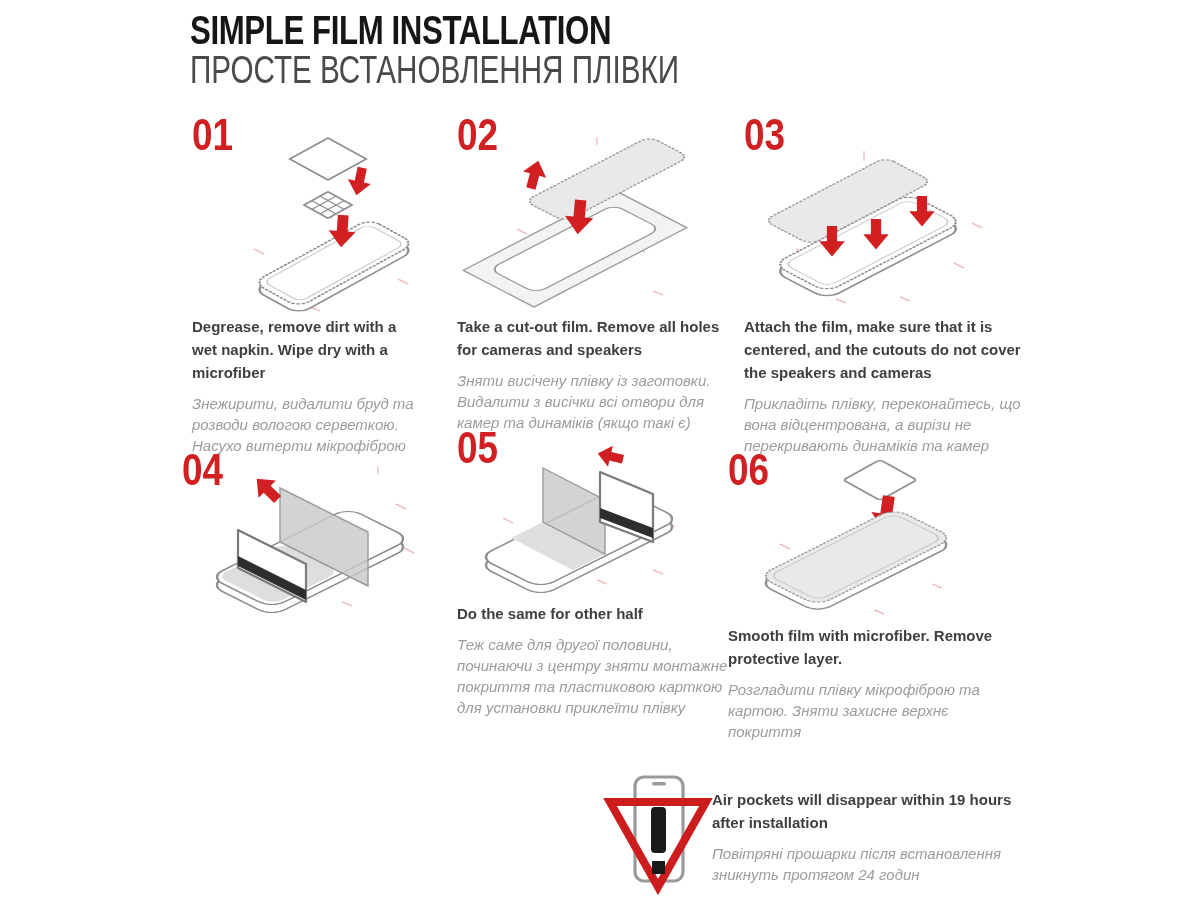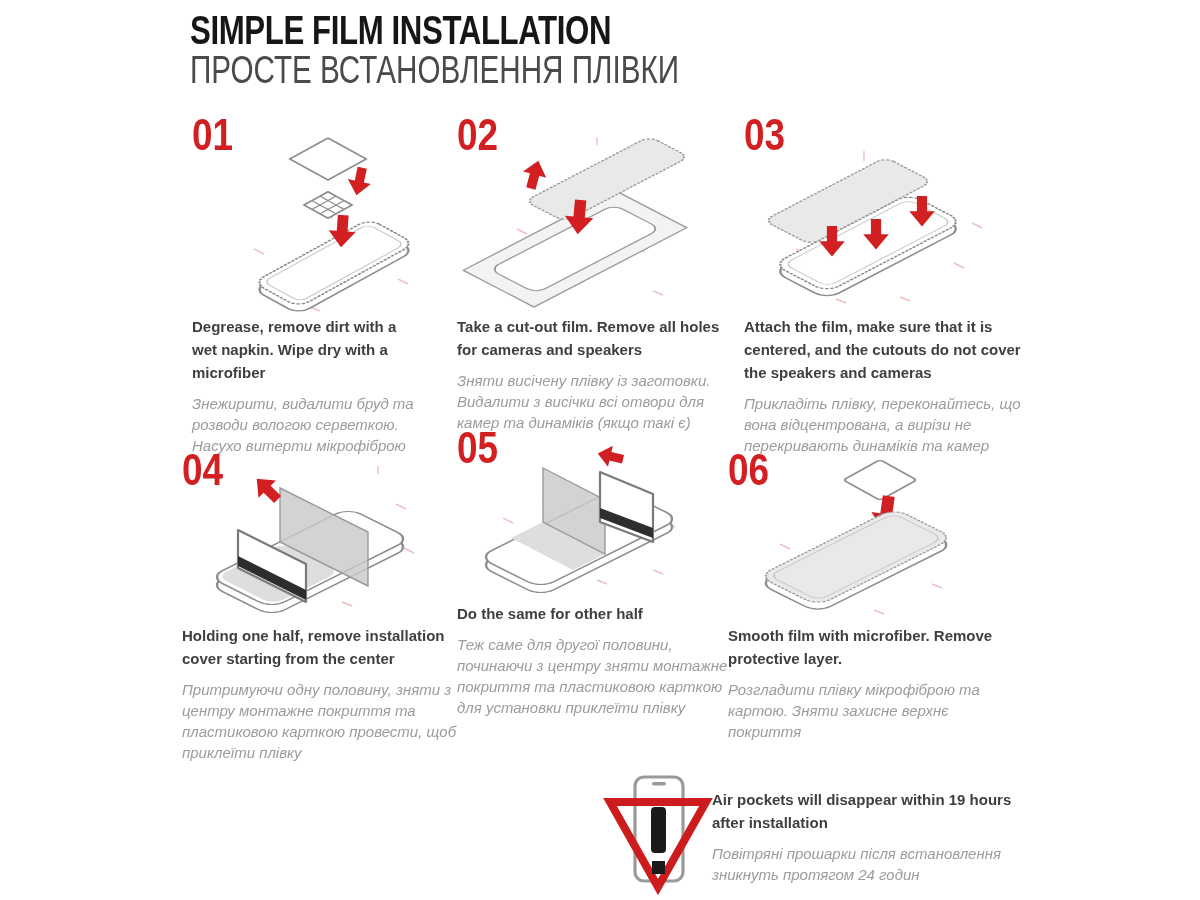--- a/index.html
+++ b/index.html
@@ -175,24 +175,20 @@
 
     <g>
       <polygon class="card" points="56,78 124,112 124,150 56,116"></polygon>
       <polygon class="stripe" points="56,104 124,138 124,148 56,114"></polygon>
     </g>
 
     <g transform="translate(84,36) rotate(135) scale(0.82)">
       <path class="red" d="M-6,-20 L6,-20 L6,-2 L15,-2 L0,16 L-15,-2 L-6,-2 Z"></path>
     </g>
   </svg>
-  <div class="txt">
-    <div class="en" style="max-width:280px">Holding one half, remove installation cover starting from the center</div>
-    <div class="ua" style="max-width:292px">Притримуючи одну половину, зняти з центру монтажне покриття та пластиковою карткою провести, щоб приклеїти плівку</div>
-  </div>
 </div>
 
 <div class="cell r2" style="left:457px;top:428px;text-decoration:underline;">
   <div class="num">05</div>
   <svg class="art" width="260" height="168" viewBox="0 0 260 168">
     <g class="mks">
       <path d="M46 88 l 10 5 M66 132 l 10 4 M140 150 l 10 4 M208 92 l 10 5 M196 140 l 10 4"></path>
     </g>
 
     <g transform="translate(122,116) scale(1,0.5) rotate(45)">

